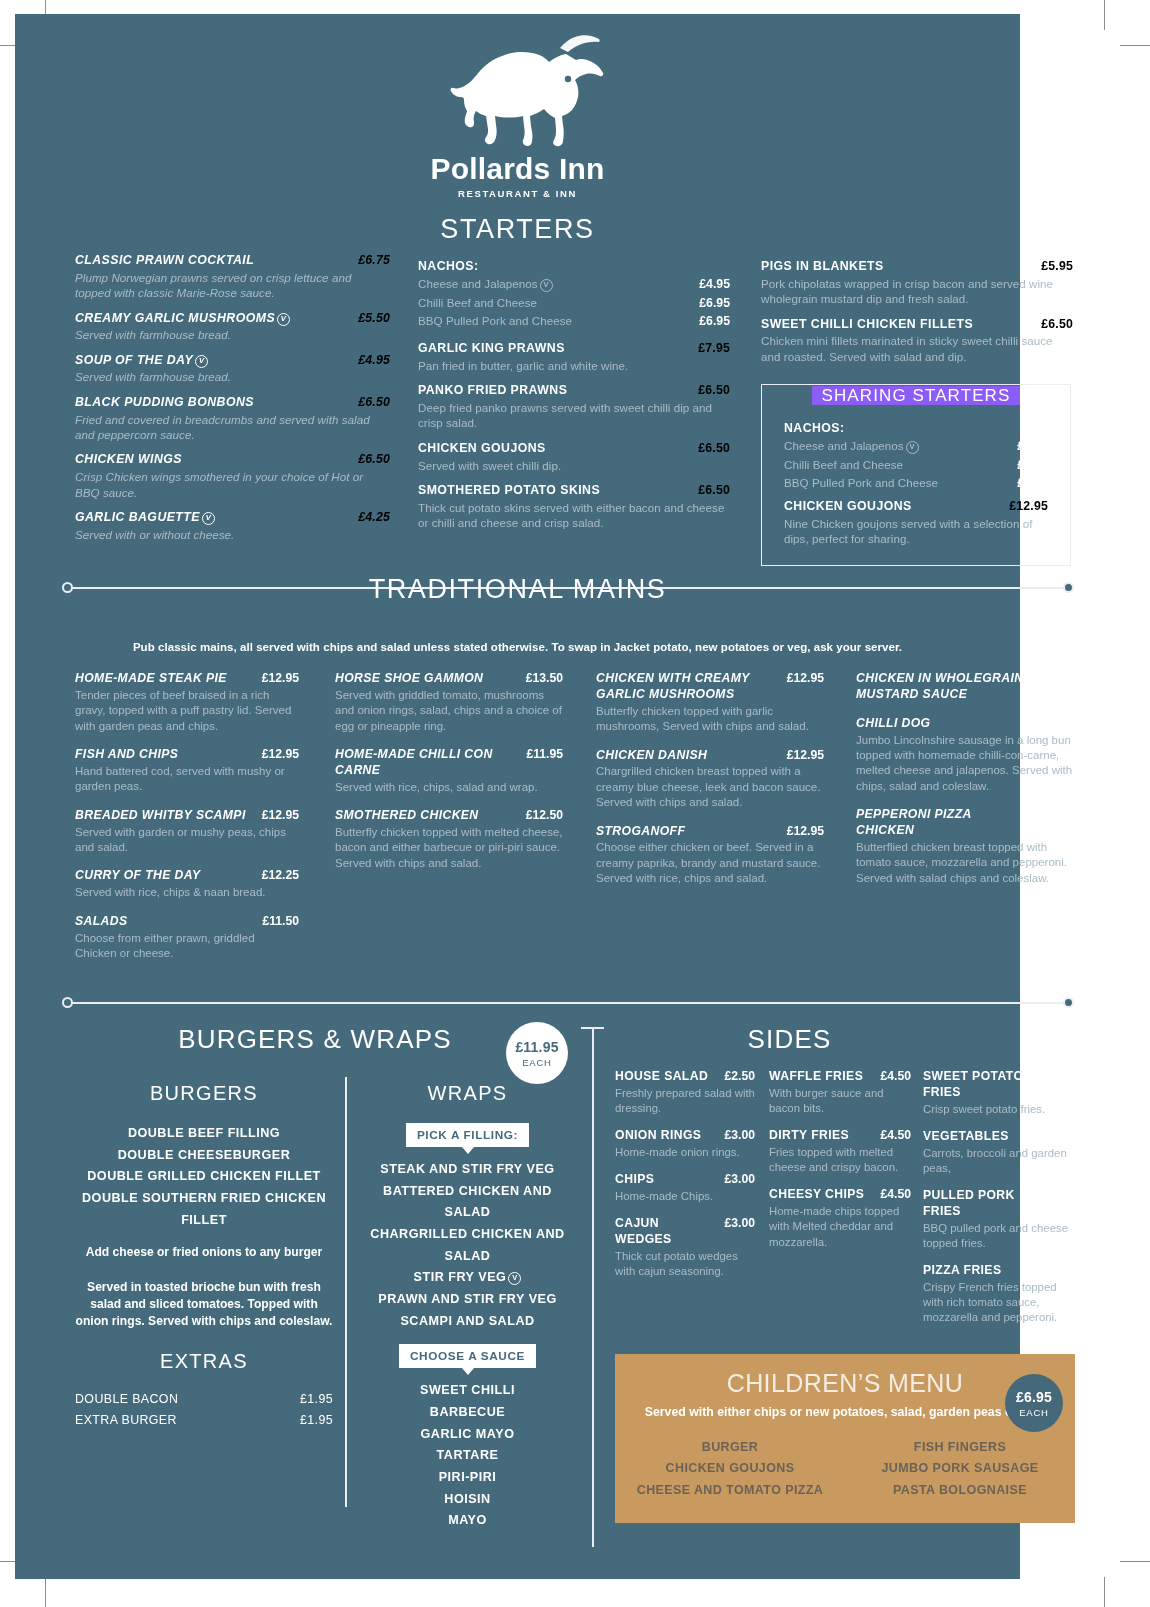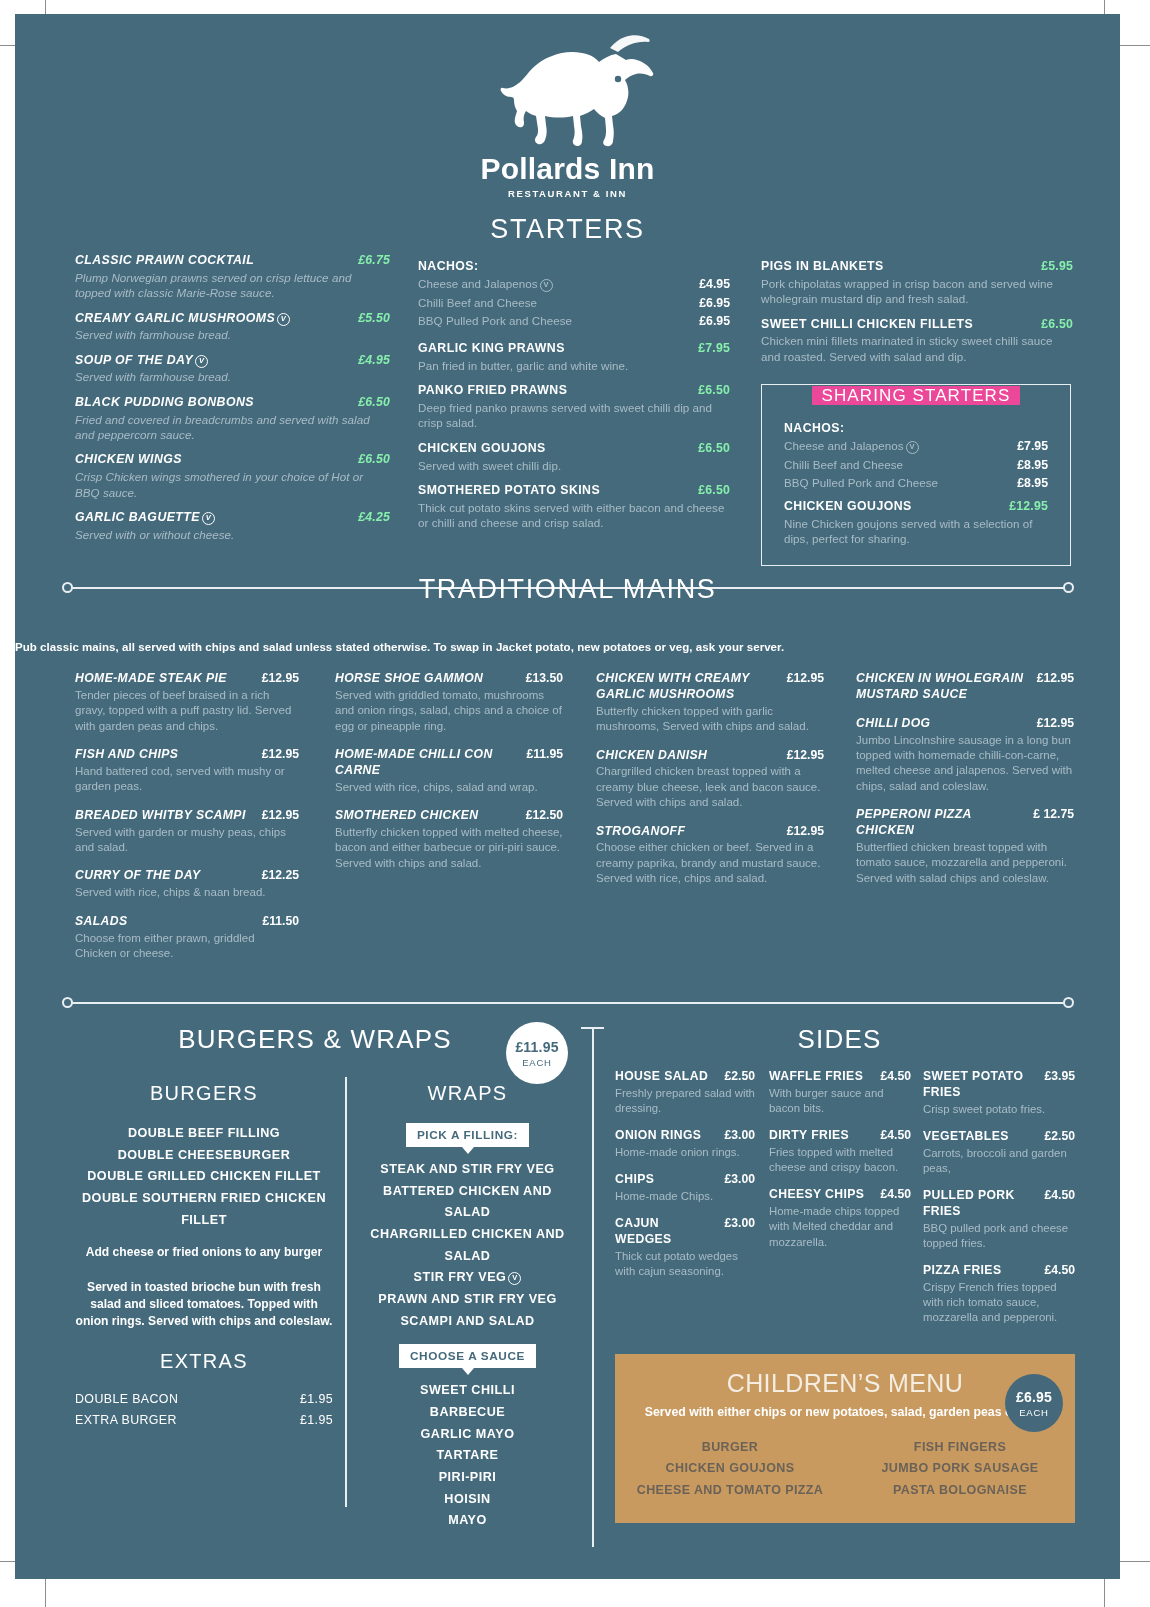--- a/index.html
+++ b/index.html
@@ -12,36 +12,36 @@
   .cm-tl-v{left:45px;top:0;width:1px;height:30px;}
   .cm-tl-h{left:0;top:45px;width:30px;height:1px;}
   .cm-tr-v{left:1104px;top:0;width:1px;height:30px;}
   .cm-tr-h{left:1120px;top:45px;width:30px;height:1px;}
   .cm-bl-v{left:45px;top:1577px;width:1px;height:30px;}
   .cm-bl-h{left:0;top:1561px;width:30px;height:1px;}
   .cm-br-v{left:1104px;top:1577px;width:1px;height:30px;}
   .cm-br-h{left:1120px;top:1561px;width:30px;height:1px;}
 
   
-  #art{position:absolute;left:15px;top:14px;width:1105px;height:1565px;background:#456a7c;}
+  #art{position:absolute;left:15px;top:14px;width:1005px;height:1565px;background:#456a7c;}
 
   
   .logo{position:absolute;left:0;right:0;top:18px;text-align:center;}
   .logo svg{display:block;margin:0 auto;}
   .logo-name{font-size:30px;font-weight:bold;color:#ffffff;letter-spacing:.2px;line-height:1;margin-top:2px;}
   .logo-sub{font-size:9.5px;font-weight:bold;color:#ffffff;letter-spacing:1.6px;margin-top:4px;}
 
   
   .sec-title{text-align:center;color:#ffffff;font-size:27px;letter-spacing:1.6px;font-weight:400;}
-  .sec-note{text-align:left;color:#ffffff;font-size:11.5px;font-weight:bold;letter-spacing:.05px;}
+  .sec-note{text-align:center;color:#ffffff;font-size:11.5px;font-weight:bold;letter-spacing:.05px;}
 
   .item{margin-bottom:10px;}
   .item-head{display:flex;justify-content:space-between;align-items:flex-start;gap:6px;}
   .item-name{color:#ffffff;font-weight:bold;font-size:12.3px;letter-spacing:.45px;line-height:1.28;}
-  .item-price{color:#86efac;font-weight:bold;font-size:12.3px;letter-spacing:.2px;white-space:nowrap;}
+  .item-price{color:#000000;font-weight:bold;font-size:12.3px;letter-spacing:.2px;white-space:nowrap;}
   .item-desc{color:#a9bcc6;font-size:11.6px;line-height:1.33;margin-top:1px;letter-spacing:.05px;}
 
   .sub-row{display:flex;justify-content:space-between;align-items:baseline;gap:6px;}
   .sub-name{color:#a9bcc6;font-size:11.6px;line-height:1.62;letter-spacing:.05px;}
   .sub-price{color:#ffffff;font-weight:bold;font-size:12.3px;white-space:nowrap;}
 
   
   .veg{display:inline-block;width:11px;height:11px;border:1.2px solid currentColor;border-radius:50%;
        font-size:7.5px;line-height:10.5px;text-align:center;font-weight:bold;vertical-align:1px;
        margin-left:2px;font-family:"Liberation Sans",sans-serif;}
@@ -49,21 +49,21 @@
   
   #starters-title{position:absolute;left:0;right:0;top:200px;}
   #col-s1{position:absolute;left:60px;top:239px;width:315px;font-style:italic;}
   #col-s2{position:absolute;left:403px;top:245px;width:312px;}
   #col-s3{position:absolute;left:746px;top:245px;width:312px;}
 
   
   #sharing{position:absolute;left:746px;top:370px;width:310px;height:182px;
            border:1.6px solid #e8eef1;box-sizing:border-box;}
   #sharing-title{position:absolute;left:746px;top:372px;width:310px;text-align:center;}
-  #sharing-title span{background:#ec4899;padding:0 10px;color:#ffffff;font-size:17px;letter-spacing:1.1px;}
+  #sharing-title span{background:#8b5cf6;padding:0 10px;color:#ffffff;font-size:17px;letter-spacing:1.1px;}
   .sharing-inner{padding:36px 22px 0 22px;}
 
   
   .divider{position:absolute;height:12px;}
   .divider .line{position:absolute;left:6px;right:6px;top:5px;height:1.6px;background:#e8eef1;}
   .divider .ring{position:absolute;top:0;width:11px;height:11px;border:2px solid #e8eef1;border-radius:50%;
                  background:#456a7c;box-sizing:border-box;}
   .divider .ring.l{left:0;}
   .divider .ring.r{right:0;}
   #div1{left:47px;top:568px;width:1012px;}

